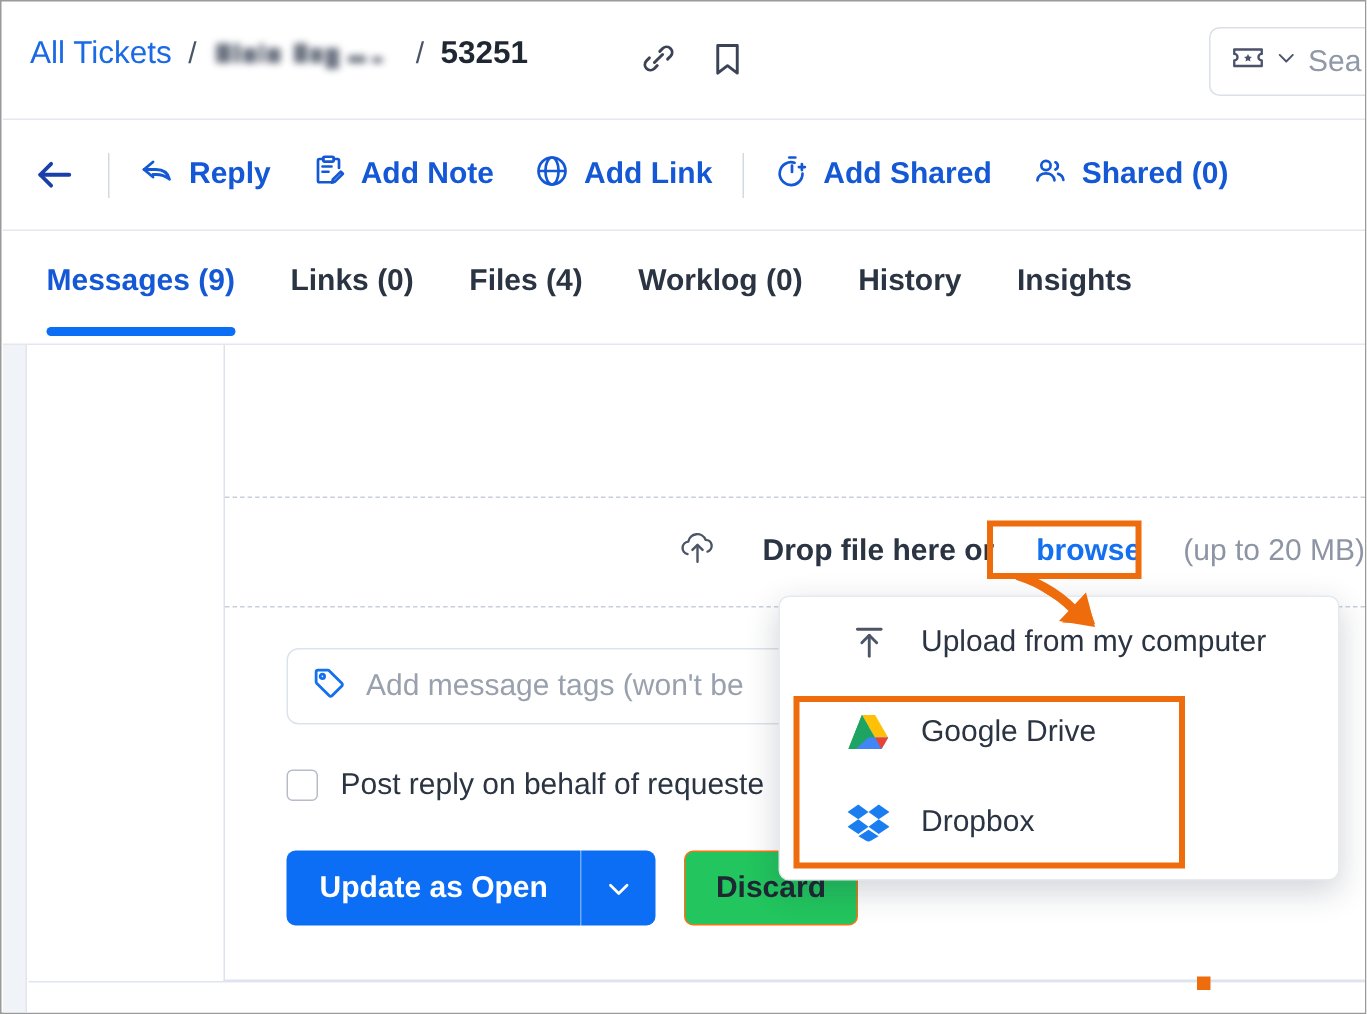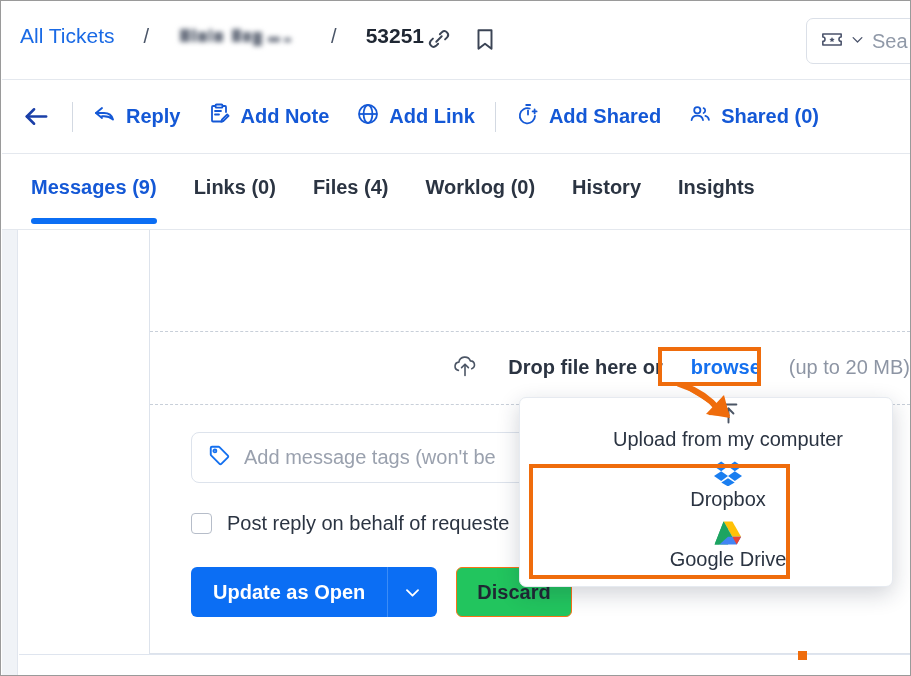--- a/index.html
+++ b/index.html
@@ -19,21 +19,21 @@
 
   
   .header {
     position: absolute; left: 1px; top: 1px;
     width: 909px; height: 78px;
     background: #ffffff;
     border-bottom: 1px solid #e4e8ee;
   }
   .crumbs {
     position: absolute; left: 18px; top: 22px;
-    display: flex; align-items: center; gap: 29px;
+    display: flex; align-items: center; gap: 11px;
   }
   .crumb-link {
     font-size: 21px; color: #1a6ae5; font-weight: 400;
     cursor: pointer; white-space: nowrap;
   }
   .crumb-sep { font-size: 20px; color: #4a5568; }
   .crumb-redacted {
     width: 124px; height: 20px;
     background:
       linear-gradient(90deg,
@@ -179,22 +179,22 @@
   
   .menu {
     position: absolute; left: 518px; top: 396px;
     width: 374px; height: 190px;
     background: #ffffff;
     border: 1px solid #e6eaf0; border-radius: 7px;
     box-shadow: 0 7px 22px rgba(25,35,60,.20);
     z-index: 40;
   }
   .menu-item {
-    display: flex; align-items: center; 
-    height: 60px; padding-left: 44px; cursor: pointer; flex-direction: column;
+    display: flex; align-items: center; gap: 20px;
+    height: 60px; padding-left: 44px; cursor: pointer;
   }
   .mi-label { font-size: 20px; color: #2b3442; white-space: nowrap; }
   .mi-ico { width: 30px; height: 30px; display: flex; align-items: center; justify-content: center; flex: none; }
 
   
   .anno {
     position: absolute; border: 4px solid #ef6c0c;
     z-index: 60; pointer-events: none;
   }
   .anno-browse { left: 657px; top: 346px; width: 103px; height: 39px; }
@@ -400,42 +400,42 @@
           <path d="M5 4h14"></path>
           <path d="M12 20V7.6"></path>
           <path d="M7.6 12 12 7.6l4.4 4.4"></path>
         </svg>
       </span>
       <span class="mi-label">Upload from my computer</span>
     </div>
 
     <div class="menu-item">
       <span class="mi-ico">
+        <svg width="28" height="26" viewBox="0 0 28 26">
+          <path d="M9.6 1.6h8.8l8.7 15.1h-8.8z" fill="#ffc107"></path>
+          <path d="M9.6 1.6 18.4 16.7 14 24.4 .6 24.4z" fill="#1da462"></path>
+          <path d="M14 16.7h13.1L22.7 24.4H5.4z" fill="#4285f4"></path>
+          <path d="M18.4 16.7h8.7L22.7 24.4z" fill="#ea4335"></path>
+          <path d="M9.6 1.6 14 9.3 5.4 24.4.6 24.4z" fill="#1da462"></path>
+        </svg>
+      </span>
+      <span class="mi-label">Google Drive</span>
+    </div>
+
+    <div class="menu-item">
+      <span class="mi-ico">
         <svg width="28" height="26" viewBox="0 0 28 26" fill="#1a7ef0">
           <path d="M7.2 1.4 0 6.3l7.2 4.9L14 6.3z"></path>
           <path d="M20.8 1.4 14 6.3l6.8 4.9L28 6.3z"></path>
           <path d="M0 16.1l7.2 4.9L14 16.1 7.2 11.2z"></path>
           <path d="M28 16.1l-7.2-4.9L14 16.1l6.8 4.9z"></path>
           <path d="M7.3 22.5 14 18.2l6.7 4.3-6.7 3.9z"></path>
         </svg>
       </span>
       <span class="mi-label">Dropbox</span>
-    </div>
-
-    <div class="menu-item">
-      <span class="mi-ico">
-        <svg width="28" height="26" viewBox="0 0 28 26">
-          <path d="M9.6 1.6h8.8l8.7 15.1h-8.8z" fill="#ffc107"></path>
-          <path d="M9.6 1.6 18.4 16.7 14 24.4 .6 24.4z" fill="#1da462"></path>
-          <path d="M14 16.7h13.1L22.7 24.4H5.4z" fill="#4285f4"></path>
-          <path d="M18.4 16.7h8.7L22.7 24.4z" fill="#ea4335"></path>
-          <path d="M9.6 1.6 14 9.3 5.4 24.4.6 24.4z" fill="#1da462"></path>
-        </svg>
-      </span>
-      <span class="mi-label">Google Drive</span>
     </div>
   </div>
 
   <div class="anno anno-browse"></div>
   <div class="anno anno-menu"></div>
   <div class="anno-arrow">
     <svg width="56" height="40" viewBox="0 0 56 40">
       <path d="M3 3 C16 6, 30 14, 40 26 L46 14 L53 34 L31 33 L40 26" fill="#ef6c0c"></path>
       <path d="M2 2 C18 7, 33 17, 42 28" stroke="#ef6c0c" stroke-width="6" fill="none" stroke-linecap="round"></path>
       <path d="M47 13 L53 36 L29 32 Z" fill="#ef6c0c"></path>

